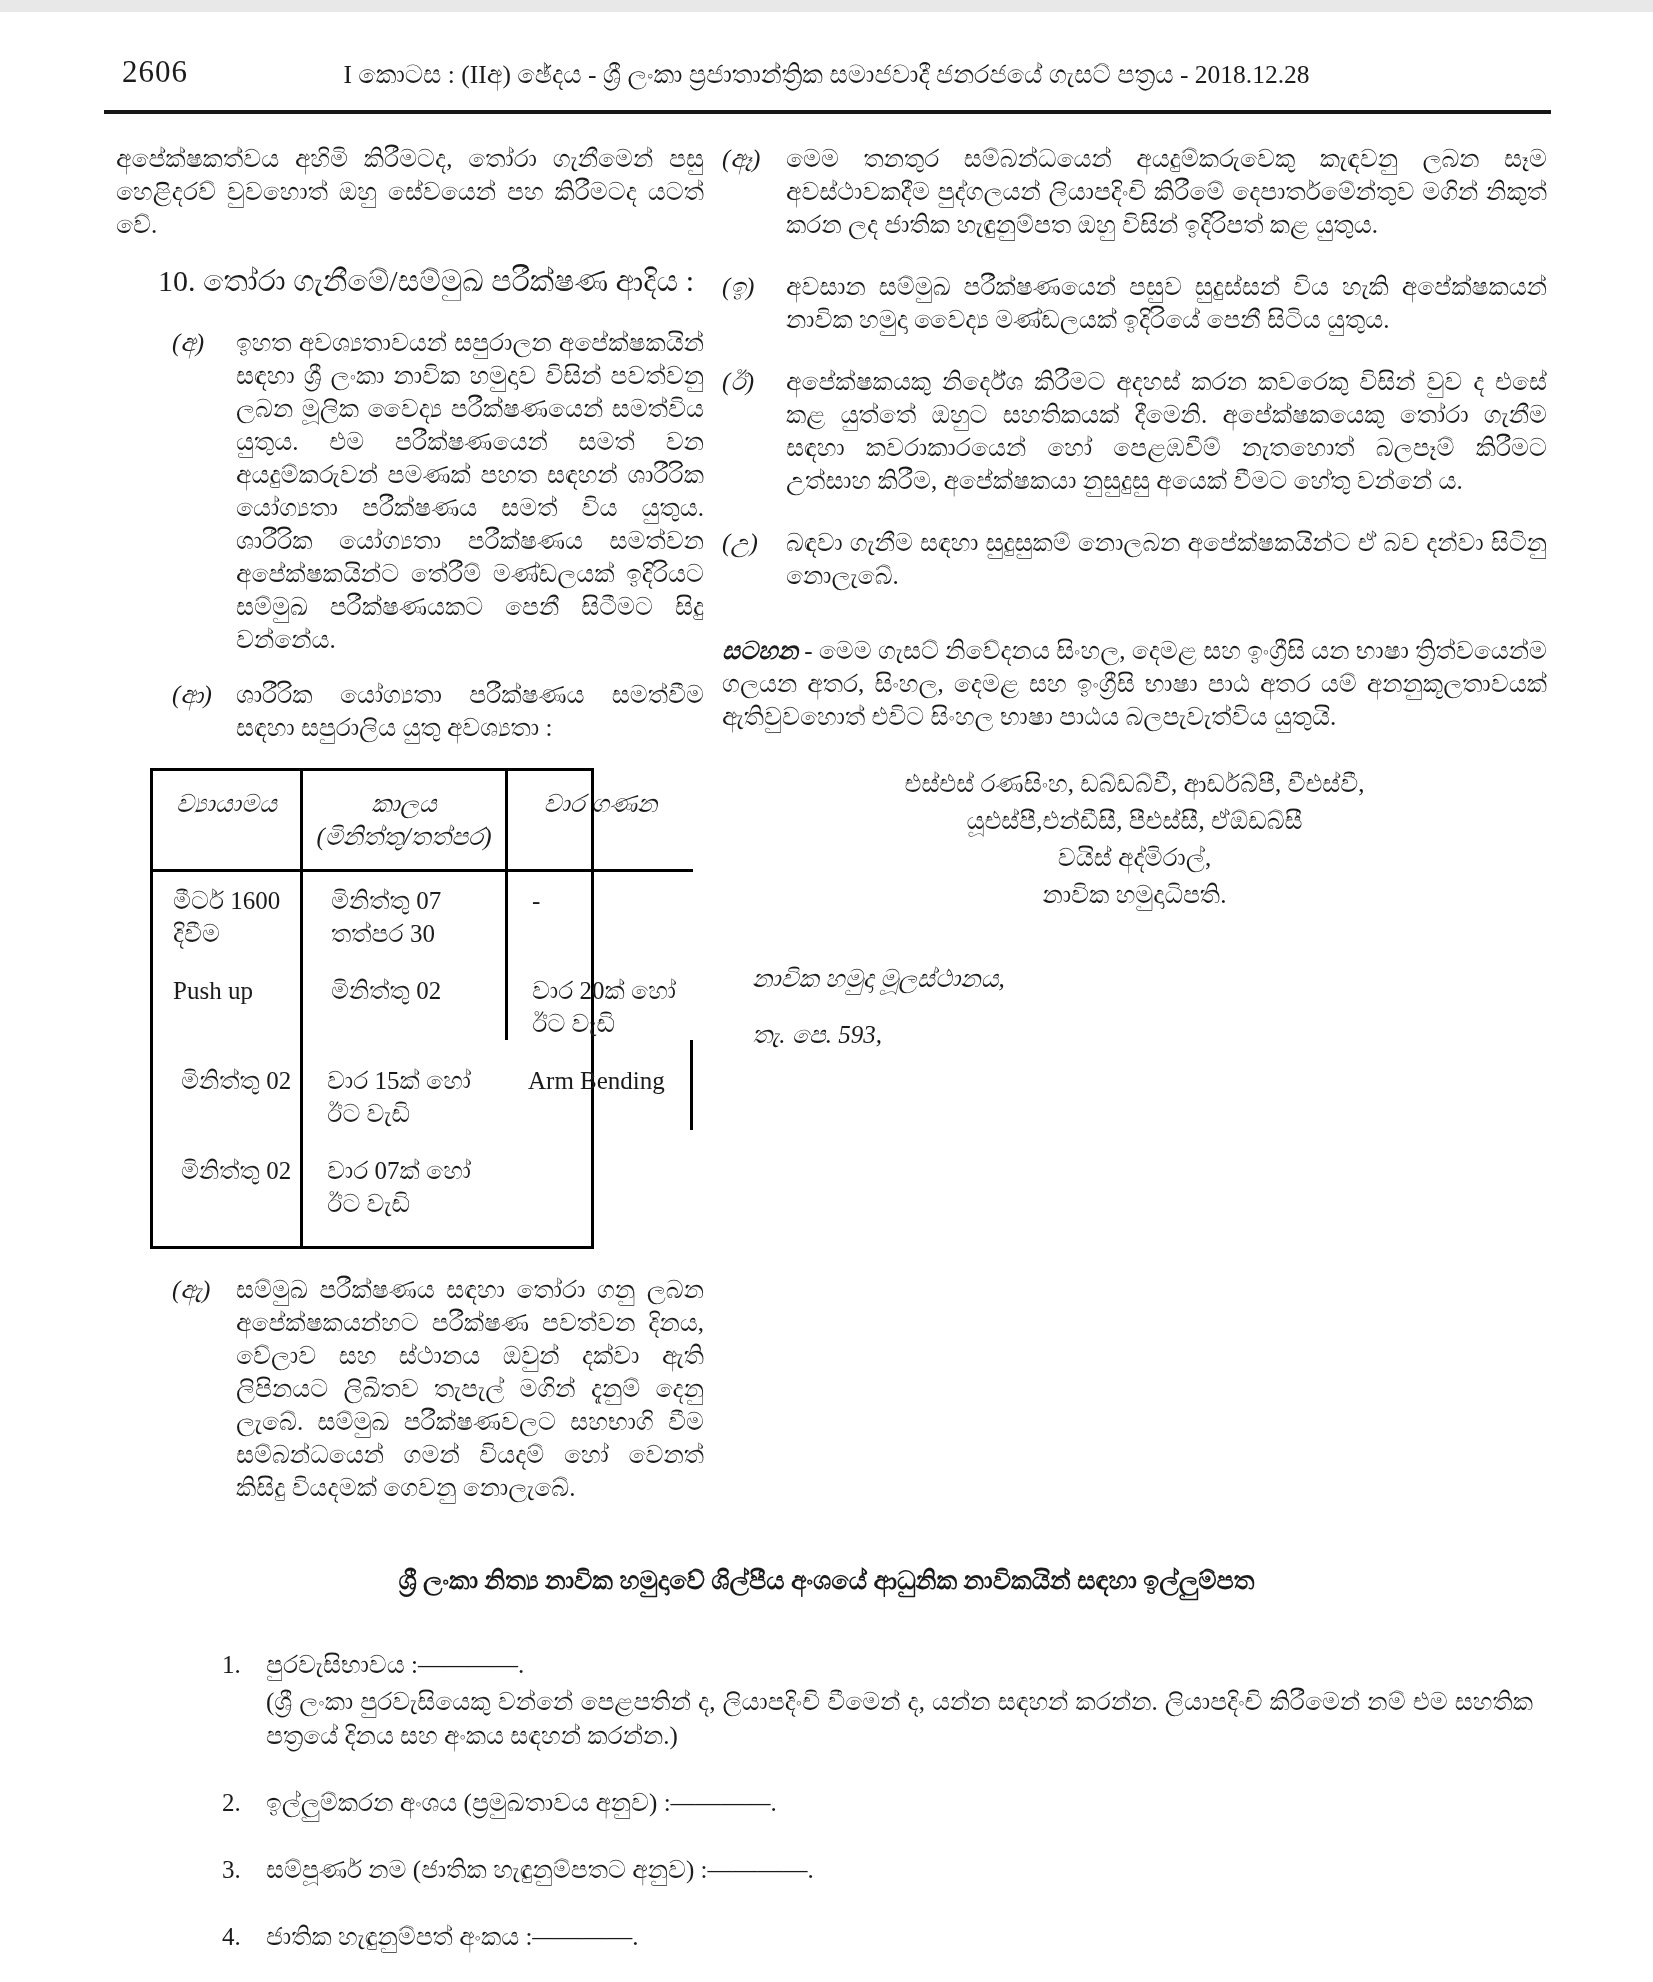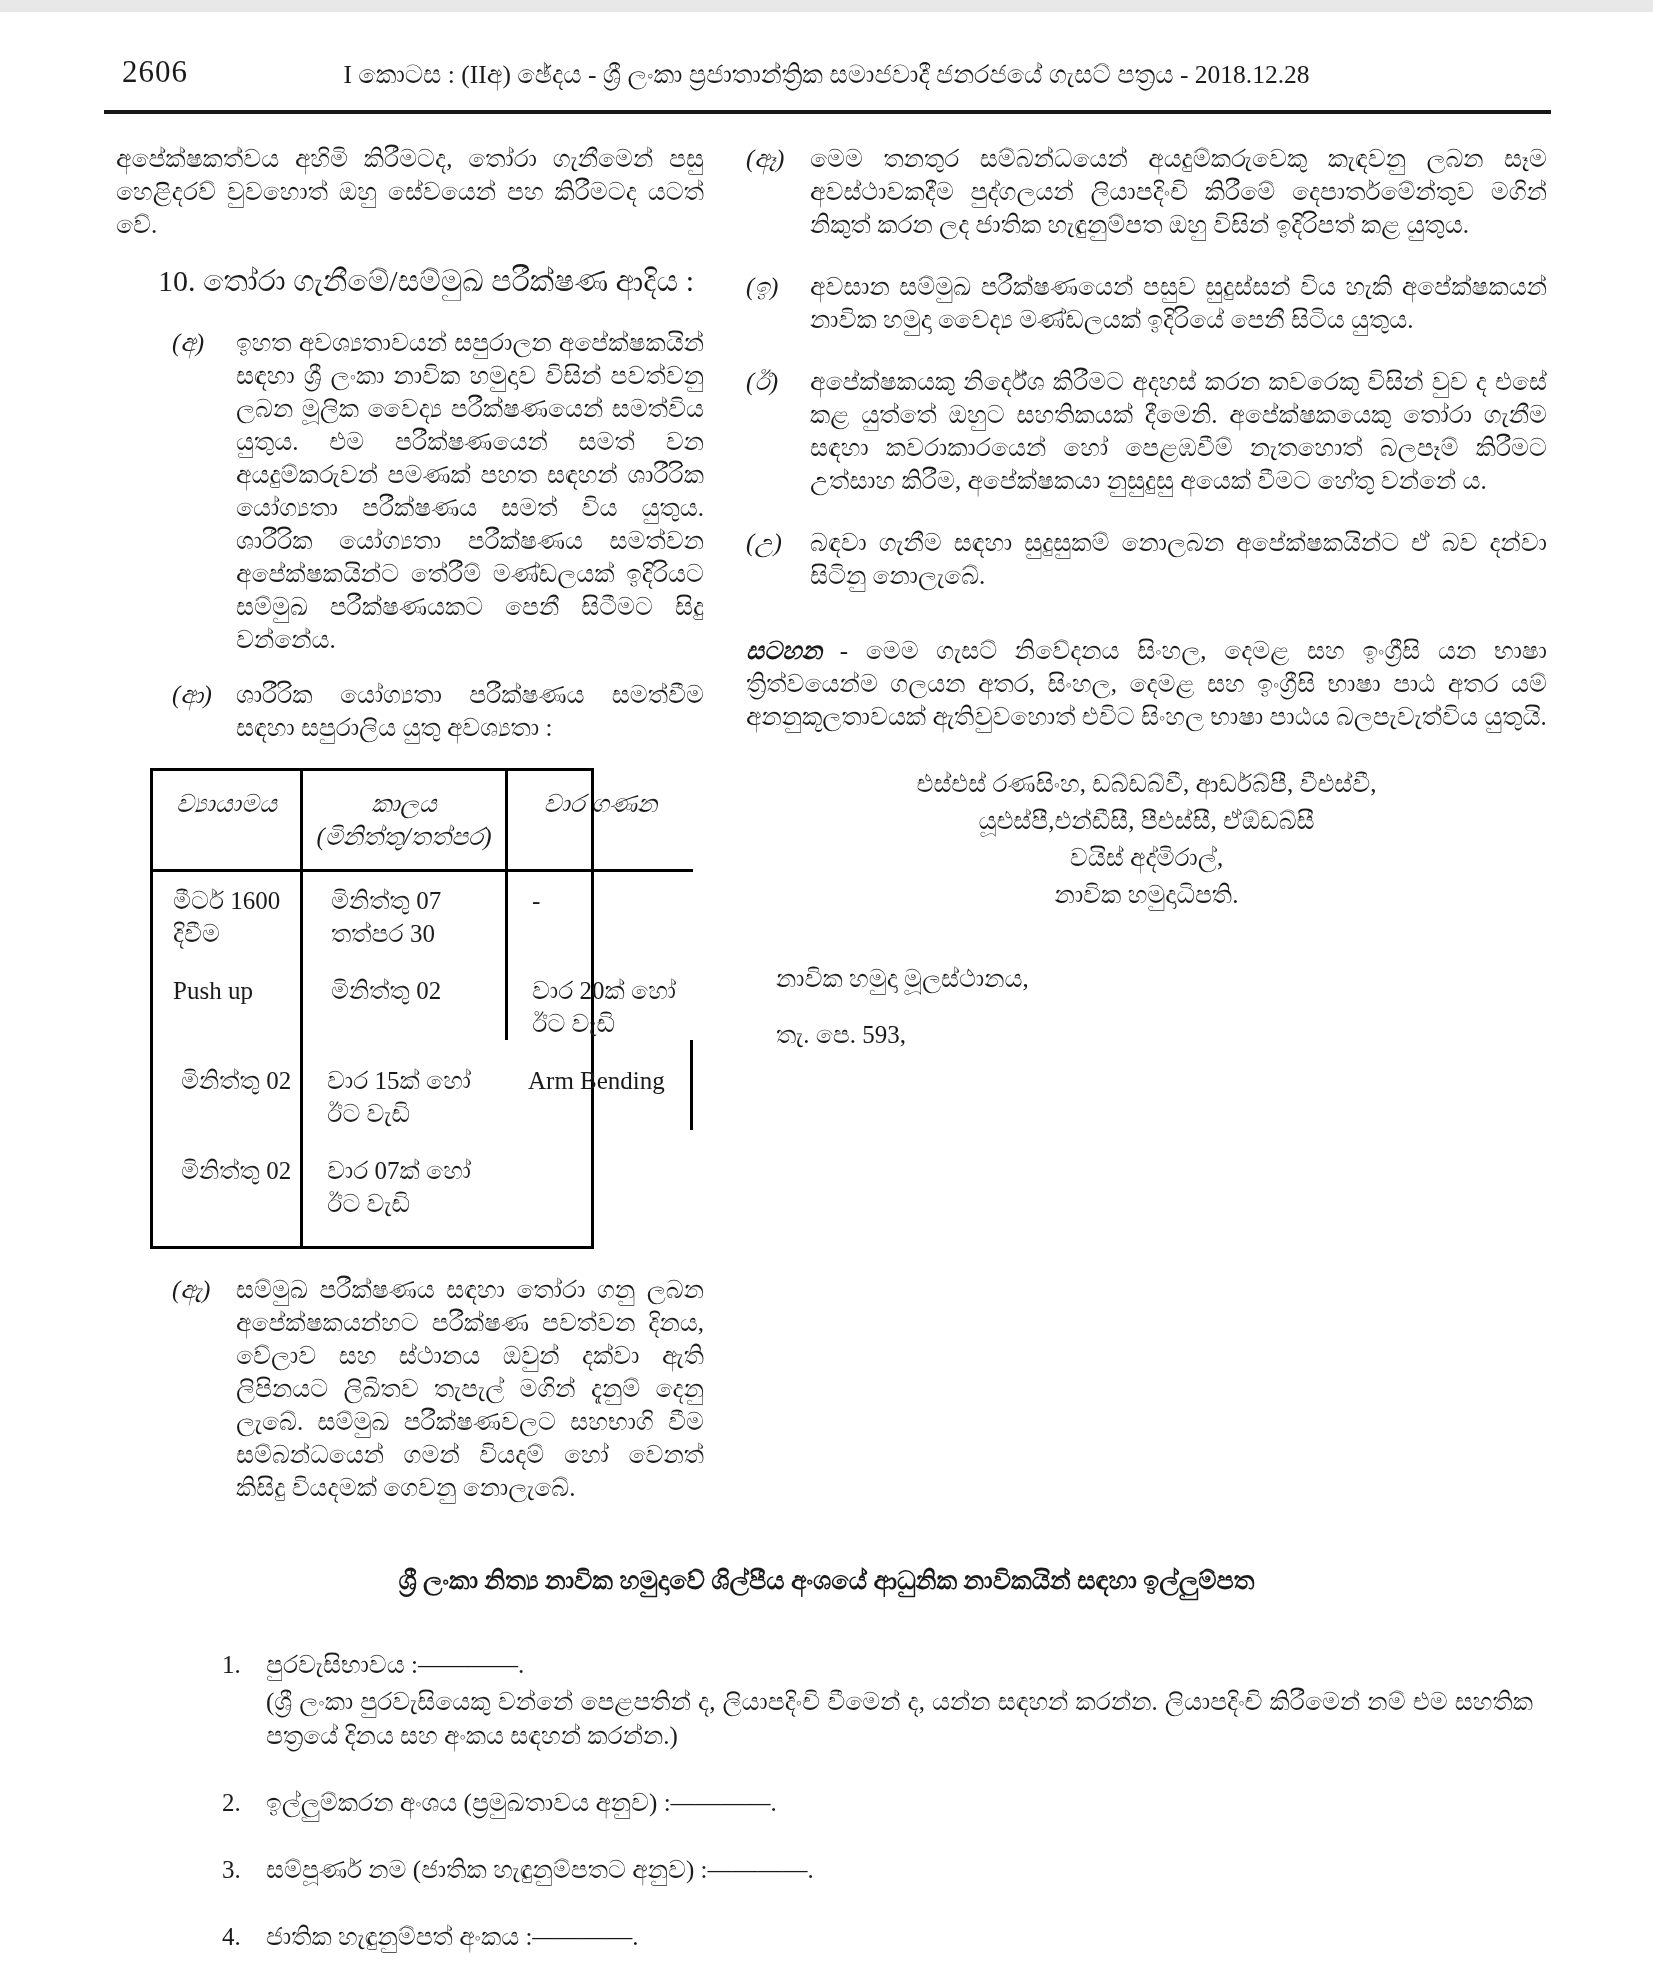--- a/index.html
+++ b/index.html
@@ -22,21 +22,21 @@
     padding-top:48px;
     text-align:center;
     font-size:25.5px;
   }
   .rule {
     margin:20px 102px 0 104px;
     height:0;
     border-top:4px solid #171717;
   }
   
-  .columns { display:flex; margin:28px 106px 0 116px; gap:42px; }
+  .columns { display:flex; margin:28px 106px 0 116px; gap:18px; }
   .col-left { flex:none; width:588px; }
   .col-right { flex:1; min-width:0; }
 
   .para { margin:0; font-size:25px; line-height:33px; text-align:justify; }
   .sec-head { margin:23px 0 0 42px; font-size:30px; line-height:33px; text-align:left; }
 
   .hang { display:flex; margin-top:29px; }
   .hang .lbl {
     flex:none; width:64px; font-style:italic;
     font-size:25px; line-height:33px;
@@ -66,21 +66,21 @@
   .tb { padding:12px 8px 0 20px; }
   .tb.cb { padding-left:28px; }
   .tb.cc { padding-left:24px; }
   .rowsp { padding-top:24px; }
   .rlast { padding-bottom:26px; }
 
   
   .note { margin-top:42px; font-size:25px; line-height:33px; text-align:justify; }
   .note-lbl { font-weight:bold; font-style:italic; }
   .sig { margin-top:32px; text-align:center; font-size:25px; line-height:37px; }
-  .addr { margin-top:38px; margin-left:30px; font-size:25px; line-height:56px; }
+  .addr { margin-top:38px; margin-left:30px; font-size:25px; line-height:56px;font-style:italic; }
 
   
   .form-head {
     margin-top:62px;
     text-align:center;
     font-weight:bold;
     font-size:25.5px;
   }
   .form-list { margin:52px 120px 0 222px; }
   .form-item { display:flex; margin-bottom:33px; font-size:25px; line-height:34px; }

